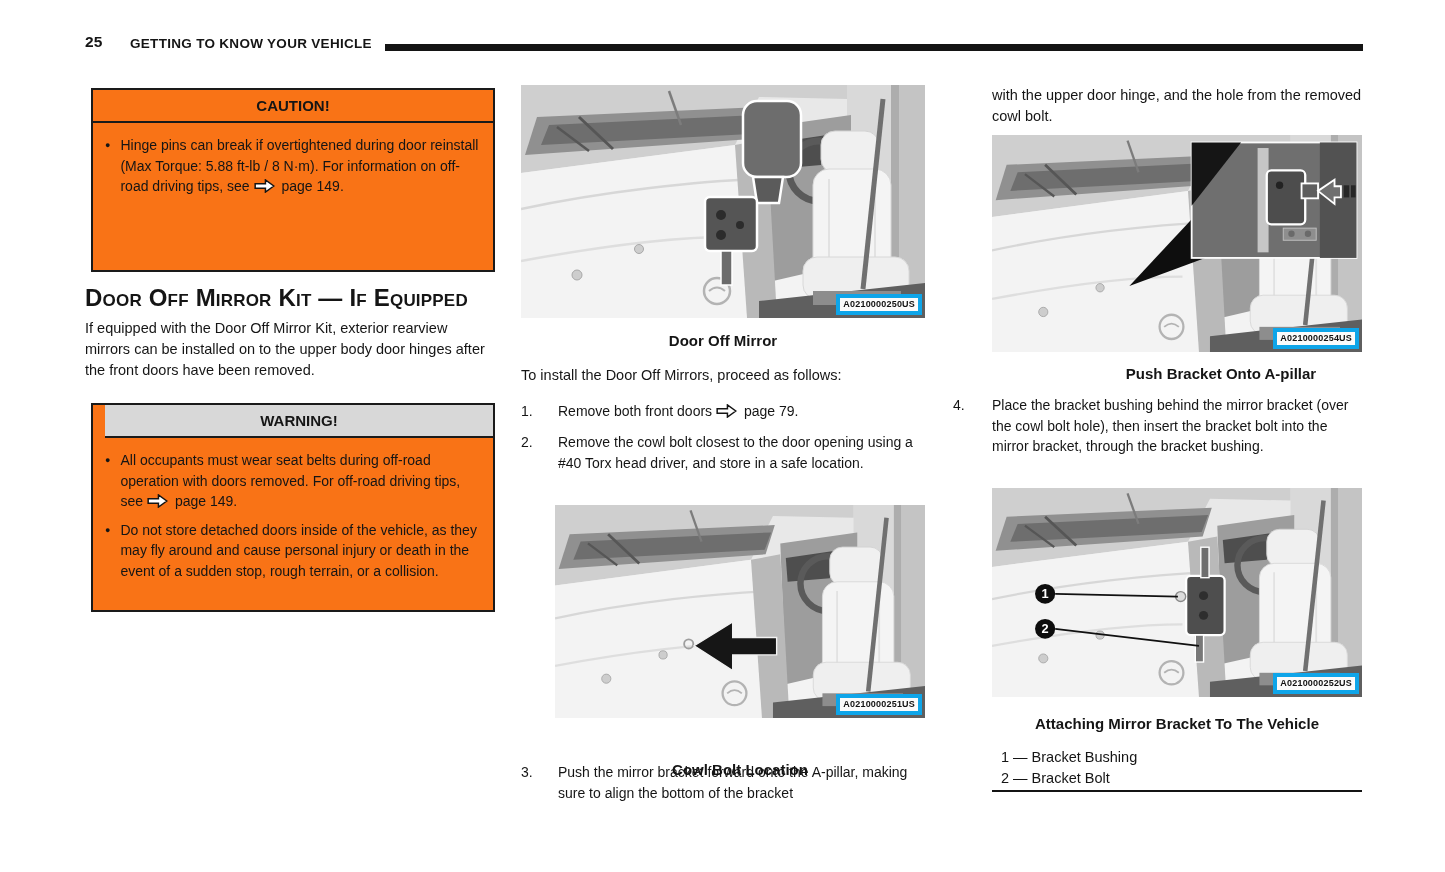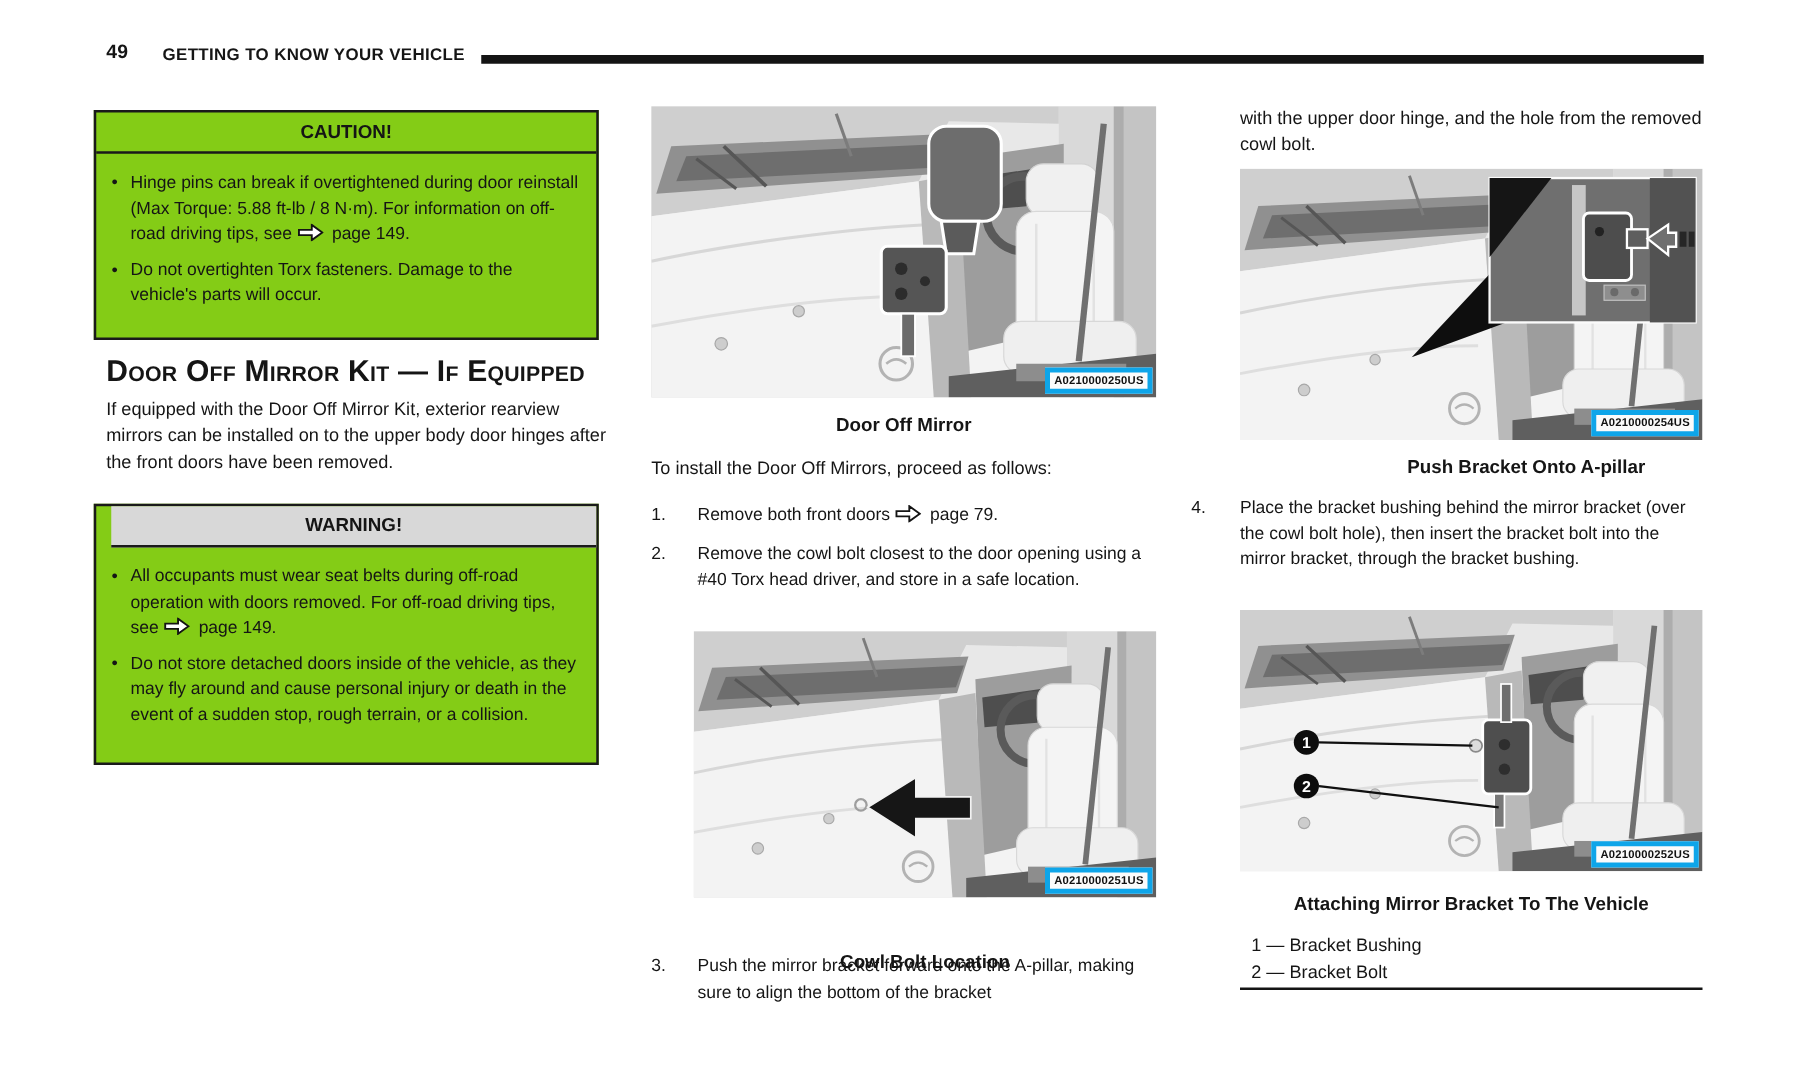--- a/index.html
+++ b/index.html
@@ -6,21 +6,21 @@
   body{font-family:"Liberation Sans","DejaVu Sans",sans-serif;color:#151515;}
   #page{position:relative;width:1445px;height:872px;background:#ffffff;overflow:hidden;}
   .abs{position:absolute;}
 
   
   #page-num{left:85px;top:33px;font-size:15.5px;font-weight:bold;letter-spacing:.2px;}
   #section-title{left:130px;top:36px;font-size:13.5px;font-weight:bold;letter-spacing:.3px;}
   #header-rule{left:385px;top:44px;width:978px;height:7px;background:#141414;}
 
   
-  .alert-box{left:75px;width:404px;border:2px solid #1a1a1a;box-sizing:border-box;background:#84cc16;}
+  .alert-box{left:91px;width:404px;border:2px solid #1a1a1a;box-sizing:border-box;background:#f97316;}
   #caution-box{top:88px;height:184px;}
   #warning-box{top:403px;height:209px;}
   .box-title{height:31px;border-bottom:2px solid #1a1a1a;display:flex;align-items:center;justify-content:center;font-weight:bold;font-size:15px;}
   #warning-box .box-title{background:#d8d8d8;margin-left:12px;}
   .box-body{padding:12px 12px 0 10px;}
   .bullet{display:flex;margin-bottom:8px;font-size:14px;line-height:20.5px;}
   .bullet::before{content:"●";font-size:9px;line-height:20.5px;margin:0 10px 0 2px;flex:none;}
 
   
   #kit-heading{left:85px;top:284px;width:420px;font-size:24px;font-weight:bold;font-variant:small-caps;letter-spacing:.2px;}
@@ -67,34 +67,31 @@
   .photo[data-variant="callouts"] [data-ov="callouts"]{display:inline;}
   .img-code{position:absolute;right:3px;bottom:3px;background:#fbfbfb;border:4px solid #0ea5e9;color:#111;
             font-size:9px;font-weight:bold;line-height:13px;padding:0 3px;letter-spacing:.2px;}
   svg text{font-family:"Liberation Sans","DejaVu Sans",sans-serif;}
 </style>
 </head>
 <body>
 
 <div id="page">
 
-  <div class="abs" id="page-num">49</div>
+  <div class="abs" id="page-num">25</div>
   <div class="abs" id="section-title">GETTING TO KNOW YOUR VEHICLE</div>
   <div class="abs" id="header-rule"></div>
 
   <div class="abs alert-box" id="caution-box">
     <div class="box-title">CAUTION!</div>
     <div class="box-body">
       <div class="bullet">
         <div class="btext"><span>Hinge pins can break if overtightened during door reinstall (Max Torque: 5.88 ft-lb / 8 N·m). For information on off-road driving tips, see</span><span class="pref"><svg class="refarrow" width="21" height="14" viewBox="0 0 22 15">
                 <polygon points="1,5.2 12,5.2 12,1 21,7.5 12,14 12,9.8 1,9.8" fill="#ffffff" stroke="#141414" stroke-width="1.6"></polygon>
               </svg> <span>page 149.</span></span></div>
-      </div>
-      <div class="bullet">
-        <div class="btext">Do not overtighten Torx fasteners. Damage to the vehicle's parts will occur.</div>
       </div>
     </div>
   </div>
 
   <div class="abs" id="kit-heading">Door Off Mirror Kit — If Equipped</div>
   <div class="abs" id="kit-intro">If equipped with the Door Off Mirror Kit, exterior rearview mirrors can be installed on to the upper body door hinges after the front doors have been removed.</div>
 
   <div class="abs alert-box" id="warning-box">
     <div class="box-title">WARNING!</div>
     <div class="box-body">

